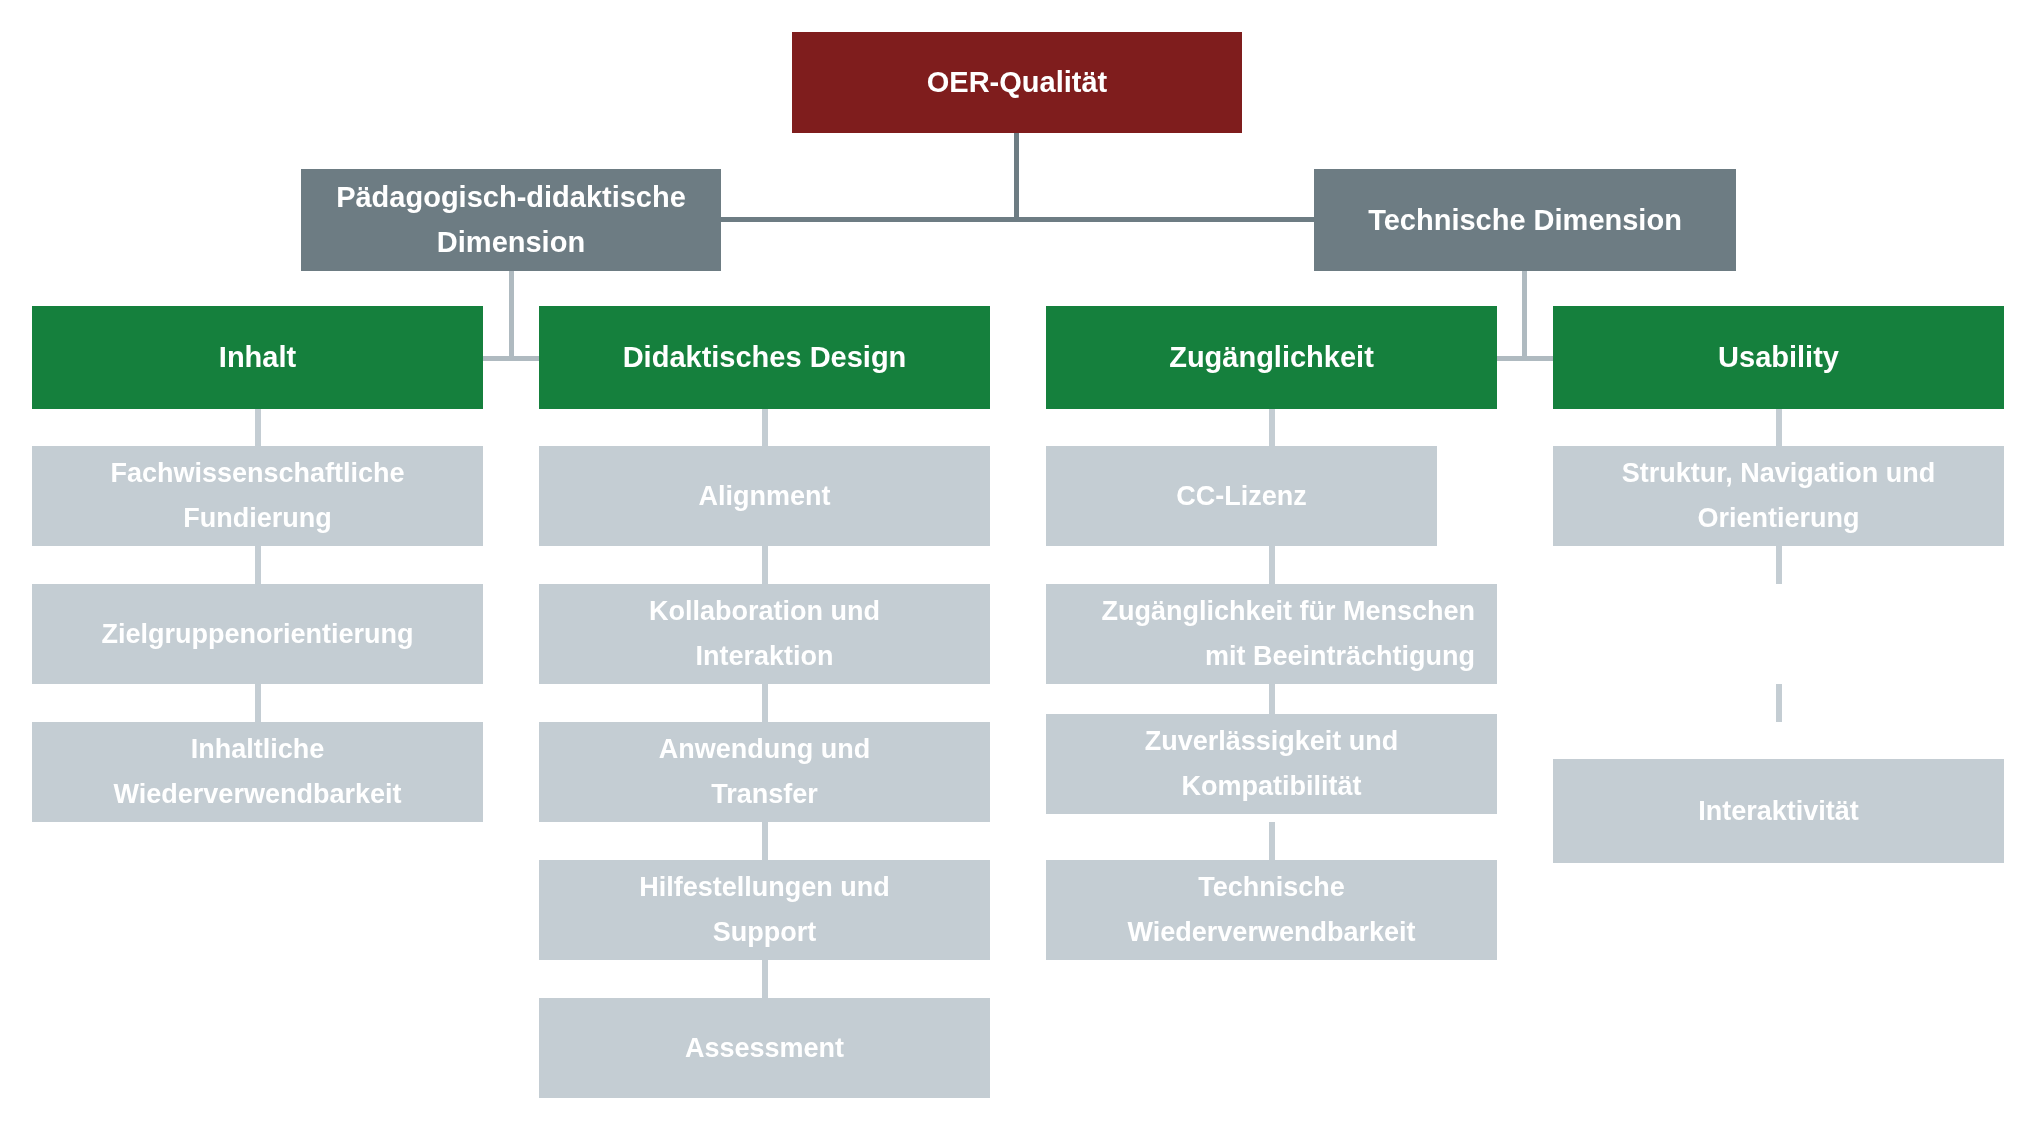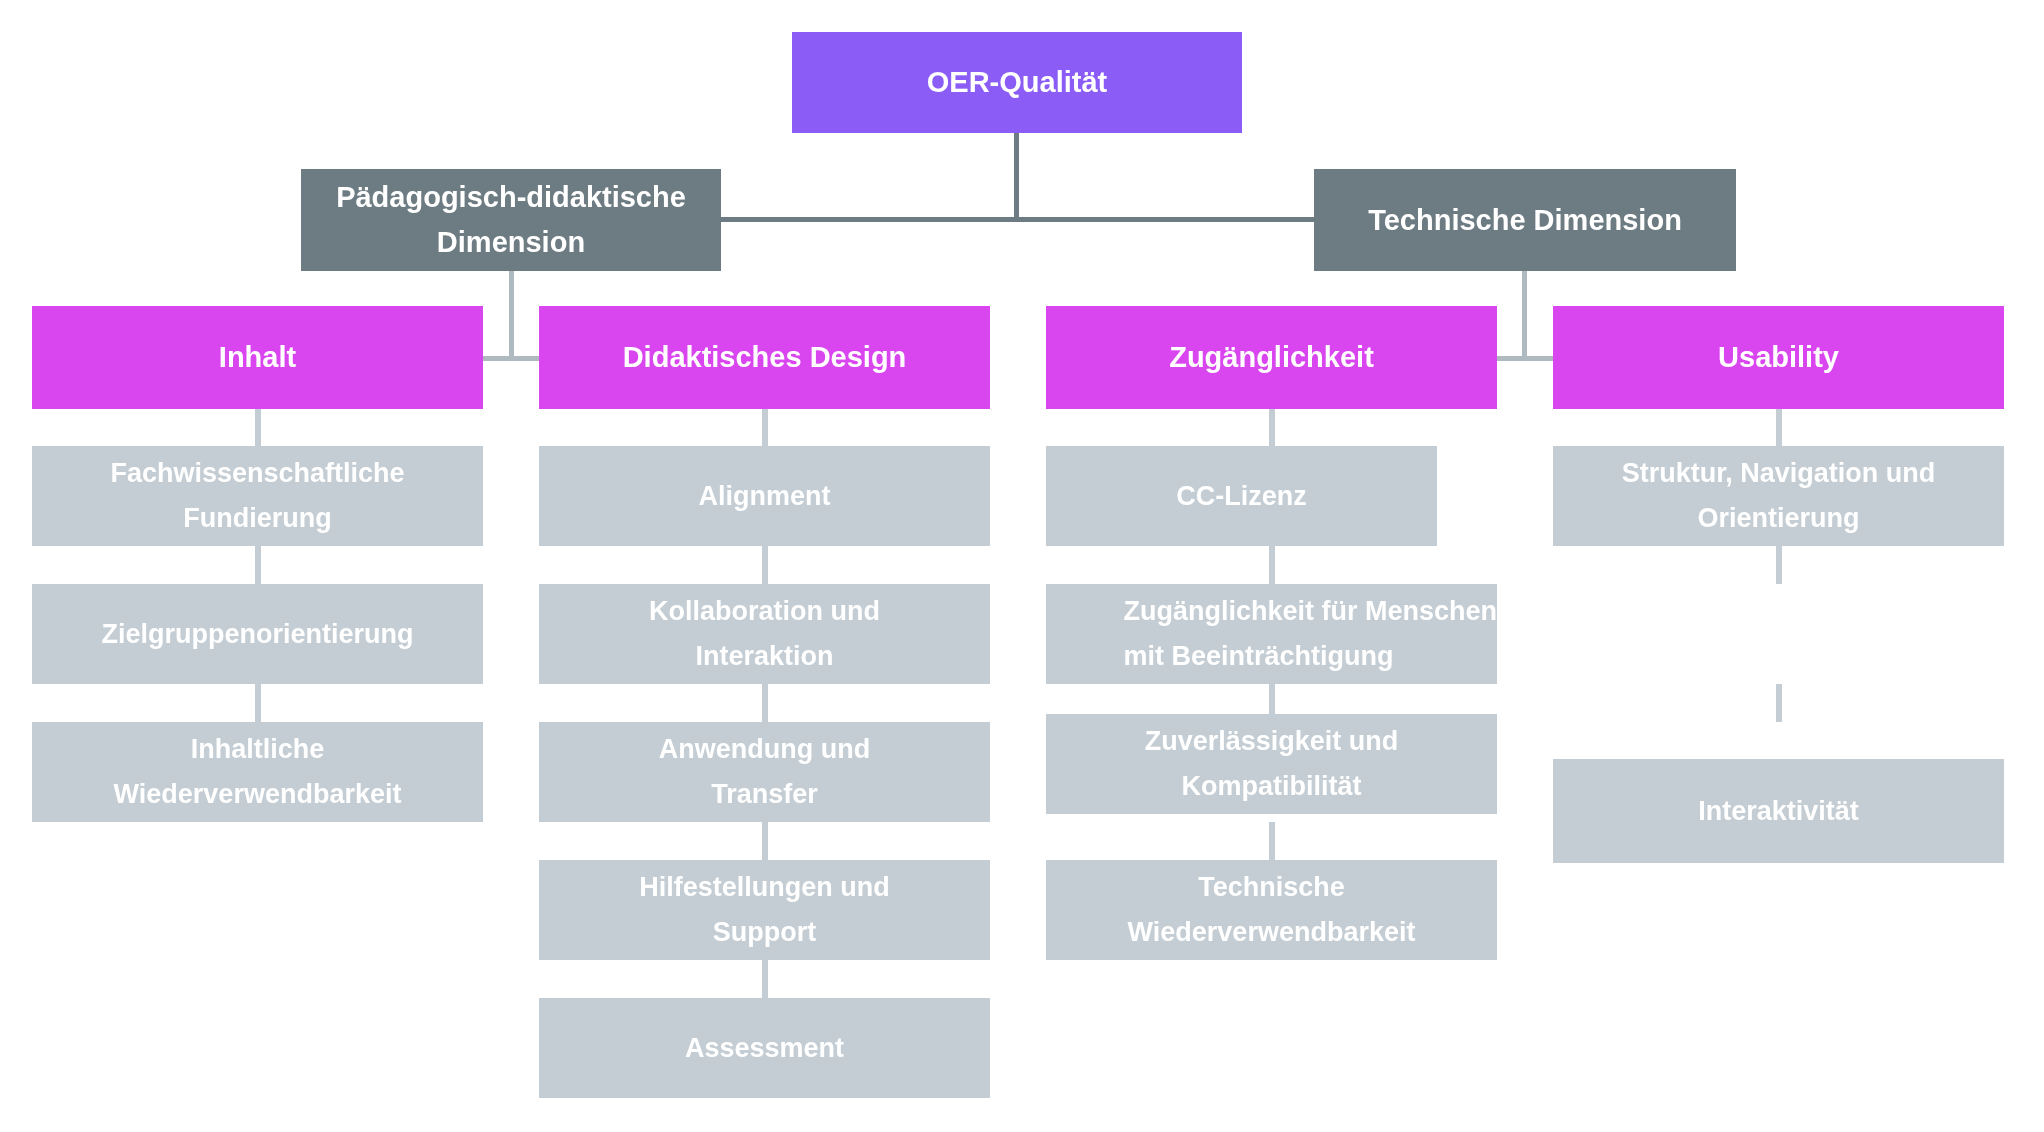--- a/index.html
+++ b/index.html
@@ -15,25 +15,25 @@
   .node {
     position: absolute;
     display: flex;
     align-items: center;
     justify-content: center;
     text-align: center;
     color: #ffffff;
     box-sizing: border-box;
   }
   .node .label { white-space: pre-line; }
-  .lvl-root { background: #8b5cf6; font-size: 29px; line-height: 45px; }
+  .lvl-root { background: #7f1d1d; font-size: 29px; line-height: 45px; }
   .lvl-dim  { background: #6d7c83; font-size: 29px; line-height: 45px; }
-  .lvl-cat  { background: #d946ef; font-size: 29px; line-height: 45px; }
+  .lvl-cat  { background: #15803d; font-size: 29px; line-height: 45px; }
   .lvl-item { background: #c4cdd3; font-size: 27px; line-height: 45px; }
-  .align-right { justify-content: flex-end; text-align: left; }
+  .align-right { justify-content: flex-end; text-align: right; padding-right: 22px; }
   .line { position: absolute; }
   .line-upper { background: #6d7c83; }
   .line-mid   { background: #afbac0; }
   .line-item  { background: #c4cdd3; }
 </style>
 </head>
 <body>
 
 <div class="stage">
 

